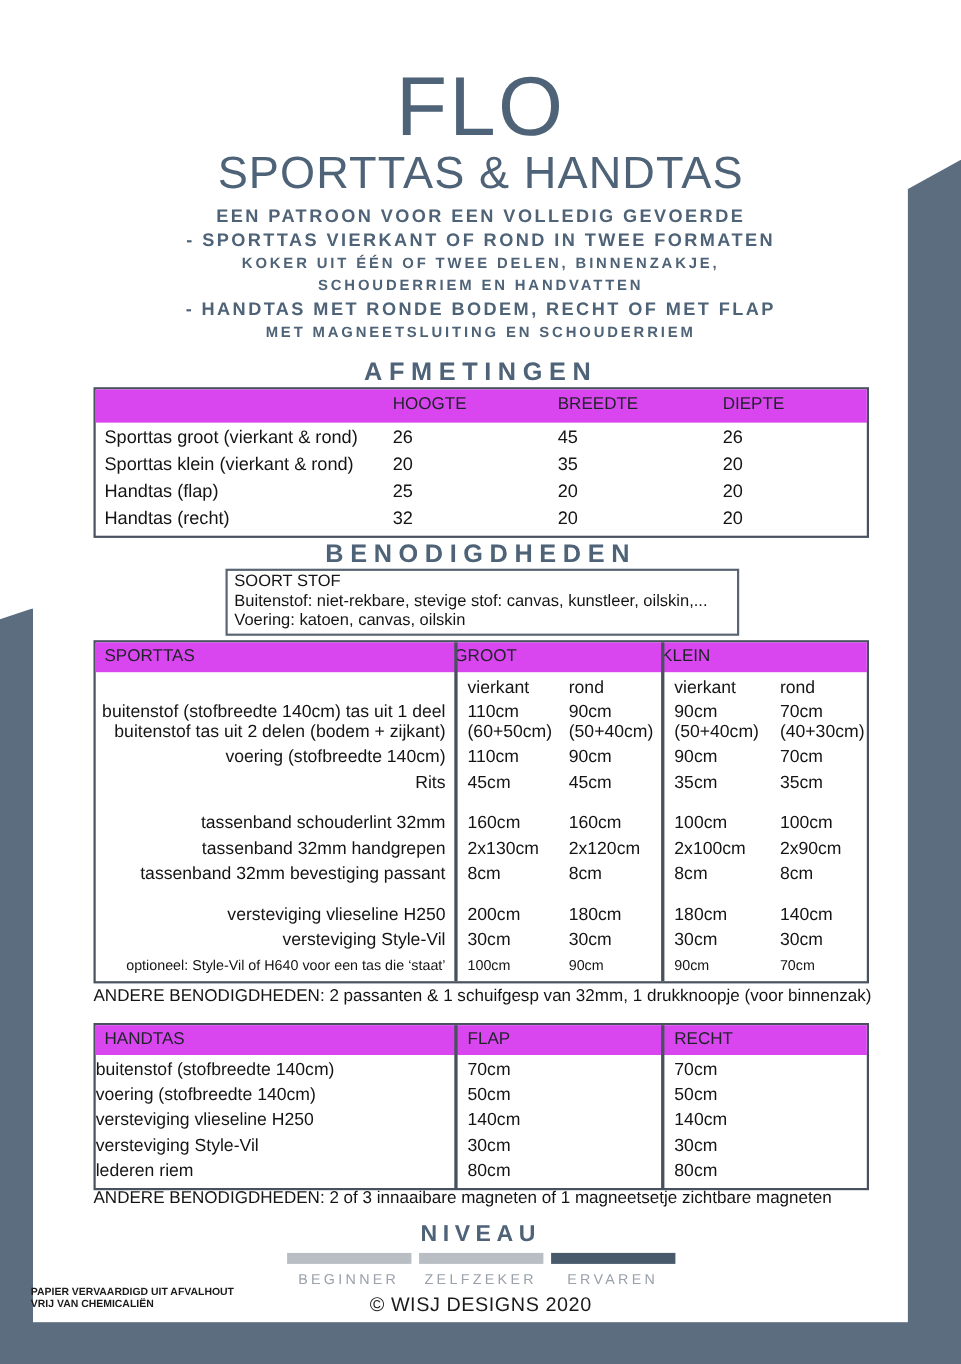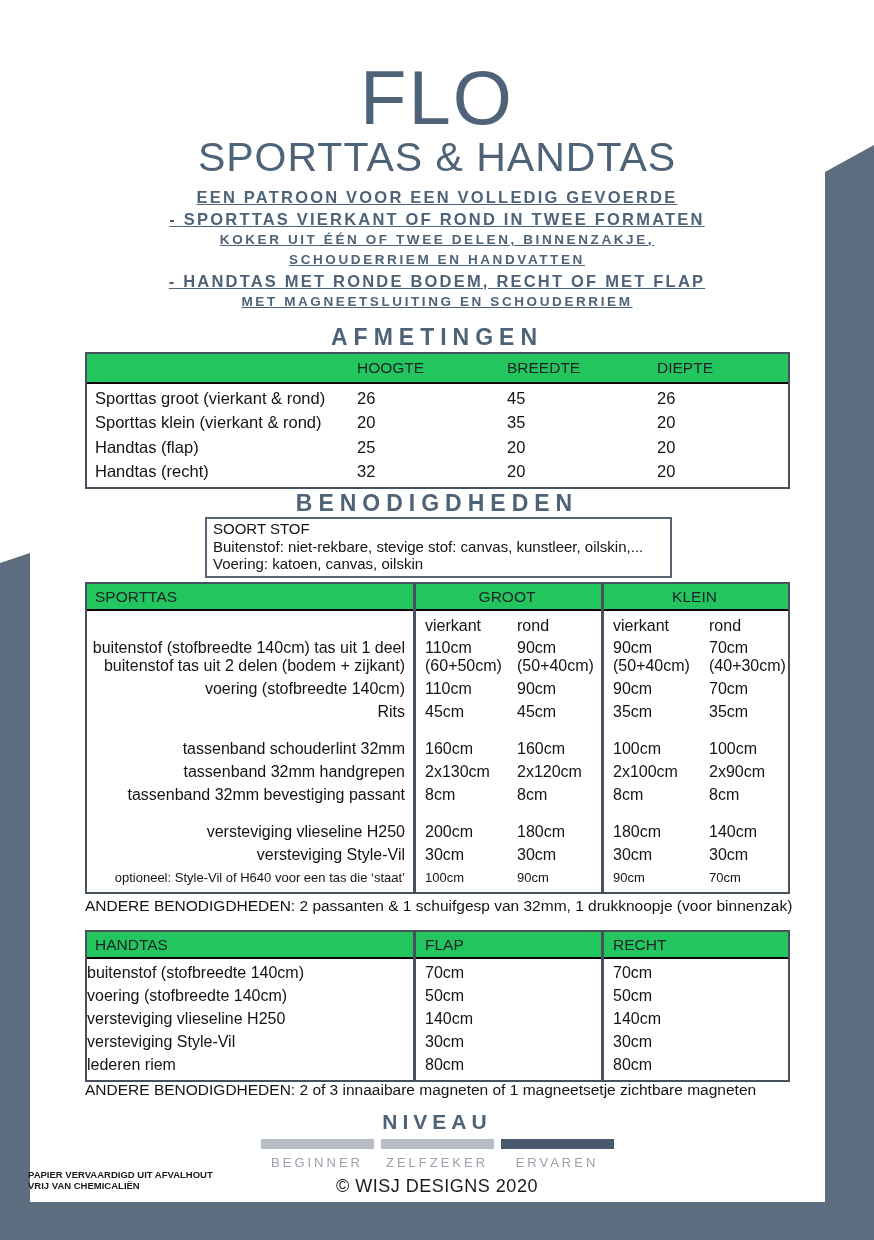--- a/index.html
+++ b/index.html
@@ -14,45 +14,45 @@
   .band-left{position:absolute; left:0; top:553px; width:30px; height:687px;
     clip-path:polygon(0 10px,100% 0,100% 100%,0 100%);}
   .band-bottom{position:absolute; left:0; top:1202px; width:874px; height:38px;}
 
   .slate{color:#4e6377;}
   .centered{position:absolute; left:0; width:874px; text-align:center;}
 
   .title{top:58px; font-size:76px; line-height:80px; font-weight:500; letter-spacing:2px;}
   .subtitle{top:136px; font-size:41px; line-height:42px; font-weight:500; letter-spacing:1px;}
   .desc{top:186px;}
-  .desc-line{font-weight:700; letter-spacing:2.2px;text-decoration:underline;}
+  .desc-line{font-weight:700; letter-spacing:2.2px;}
   .desc-line.large{font-size:16.5px; line-height:22px;}
   .desc-line.small{font-size:13.5px; line-height:20px; letter-spacing:2.6px;}
 
   .section-heading{font-size:23px; font-weight:700; letter-spacing:6px;}
   .h-afmetingen{top:324px;}
   .h-benodigdheden{top:490px;}
 
   
   .tbl{position:absolute; left:85px; width:705px; border:2px solid #47525e; box-sizing:border-box; background:#fff;}
-  .tbl-head{background:#22c55e; border-bottom:2px solid #000000; display:grid; align-items:center; color:#1e2328; font-size:15.5px;}
+  .tbl-head{background:#d946ef; border-bottom:2px solid #d946ef; display:grid; align-items:center; color:#1e2328; font-size:15.5px;}
   .cell{white-space:nowrap;}
   .lab{padding-left:8px;}
 
   
   .afm{top:352px;}
   .afm .tbl-head{height:28px; grid-template-columns:270px 150px 150px 131px;}
   .afm-row{display:grid; grid-template-columns:270px 150px 150px 131px; height:24.5px; align-items:center; font-size:16.5px;}
   .afm-body{padding:2px 0 3px 0;}
 
   
   .sp{top:582px;}
   .ht{top:930px;}
   .tbl3-head{grid-template-columns:326px 188px 187px; height:25px;}
-  .tbl3-head .grp{text-align:center;}
+  .tbl3-head .grp{text-align:left;}
   .tbl3-head .colL{padding-left:12px; text-align:left;}
   .vdiv{position:absolute; top:0; bottom:0; width:3px; background:#47525e; z-index:3;}
   .vdiv.d1{left:326px;} .vdiv.d2{left:514px;}
   .sp-row,.sp-sub{display:grid; grid-template-columns:326px 92px 96px 96px 91px; font-size:16px;}
   .sp-sub{height:25px; align-items:center;}
   .sp-row{height:23px; align-items:center;}
   .sp-row.tall{height:38px; align-items:flex-start; padding-top:1px;}
   .sp-row.tall .vcell,.sp-row.tall .labcell{line-height:18px;}
   .sp-row .labcell,.sp-sub .labcell{text-align:right; padding-right:8px;}
   .vcell{padding-left:12px; white-space:nowrap;}

